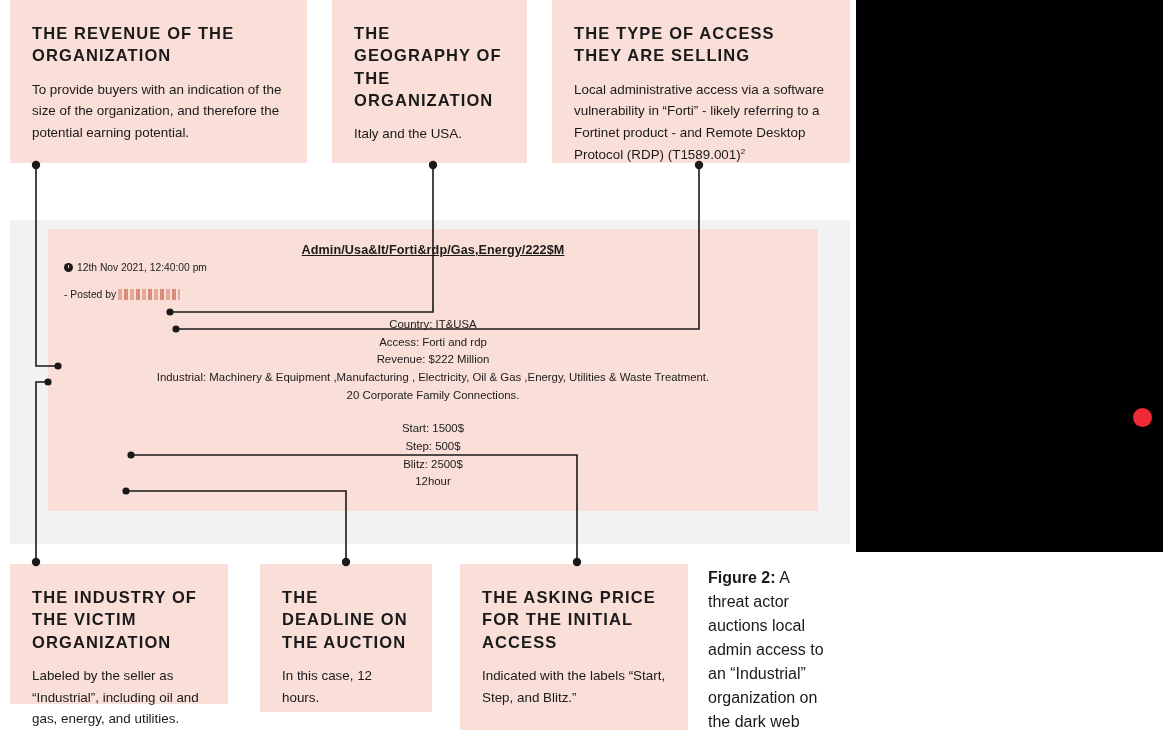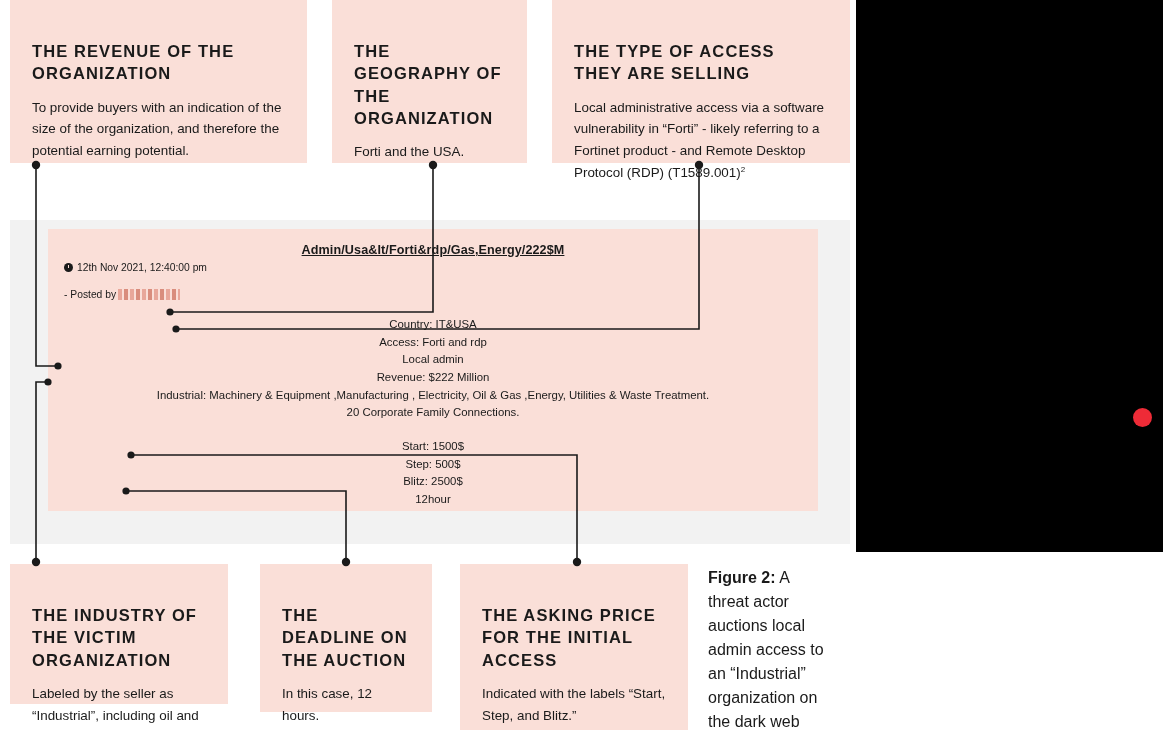--- a/index.html
+++ b/index.html
@@ -41,21 +41,21 @@
     width: 1163px;
     height: 18px;
     background: #ffffff;
   }
 
   
   .card {
     position: absolute;
     background: #fadfd8;
     box-sizing: border-box;
-    padding: 40px 22px 18px 22px;
+    padding: 22px 22px 18px 22px;
   }
   .card h3 {
     margin: 0 0 12px 0;
     font-size: 16.5px;
     line-height: 1.35;
     font-weight: bold;
     letter-spacing: 1.1px;
     color: #1a1a1a;
     text-transform: uppercase;
   }
@@ -200,21 +200,21 @@
   <div class="white-canvas-right"></div>
   <div class="white-strip-bottom"></div>
 
   <div class="card" id="card-revenue">
     <h3>THE REVENUE OF THE ORGANIZATION</h3>
     <p>To provide buyers with an indication of the size of the organization, and therefore the potential earning potential.</p>
   </div>
 
   <div class="card" id="card-geography">
     <h3>THE GEOGRAPHY OF THE ORGANIZATION</h3>
-    <p>Forti and the USA.</p>
+    <p>Italy and the USA.</p>
   </div>
 
   <div class="card" id="card-access">
     <h3>THE TYPE OF ACCESS THEY ARE SELLING</h3>
     <p><span>Local administrative access via a software vulnerability in “Forti” - likely referring to a Fortinet product - and Remote Desktop Protocol (RDP) (T1589.001)</span><sup>2</sup></p>
   </div>
 
   <div class="card" id="card-industry">
     <h3>THE INDUSTRY OF THE VICTIM ORGANIZATION</h3>
     <p>Labeled by the seller as “Industrial”, including oil and gas, energy, and utilities.</p>
@@ -242,21 +242,20 @@
       </div>
 
       <div class="post-poster">
         <span>- Posted by</span>
         <span class="redacted"></span>
       </div>
 
       <div class="post-body">
         <div class="line">Country: IT&amp;USA</div>
         <div class="line">Access: Forti and rdp</div>
-        <div class="line">Local admin</div>
         <div class="line">Revenue: $222 Million</div>
         <div class="line">Industrial: Machinery &amp; Equipment ,Manufacturing , Electricity, Oil &amp; Gas ,Energy, Utilities &amp; Waste Treatment.</div>
         <div class="line">20 Corporate Family Connections.</div>
         <div class="gap"></div>
         <div class="line">Start: 1500$</div>
         <div class="line">Step: 500$</div>
         <div class="line">Blitz: 2500$</div>
         <div class="line">12hour</div>
       </div>
     </div>

